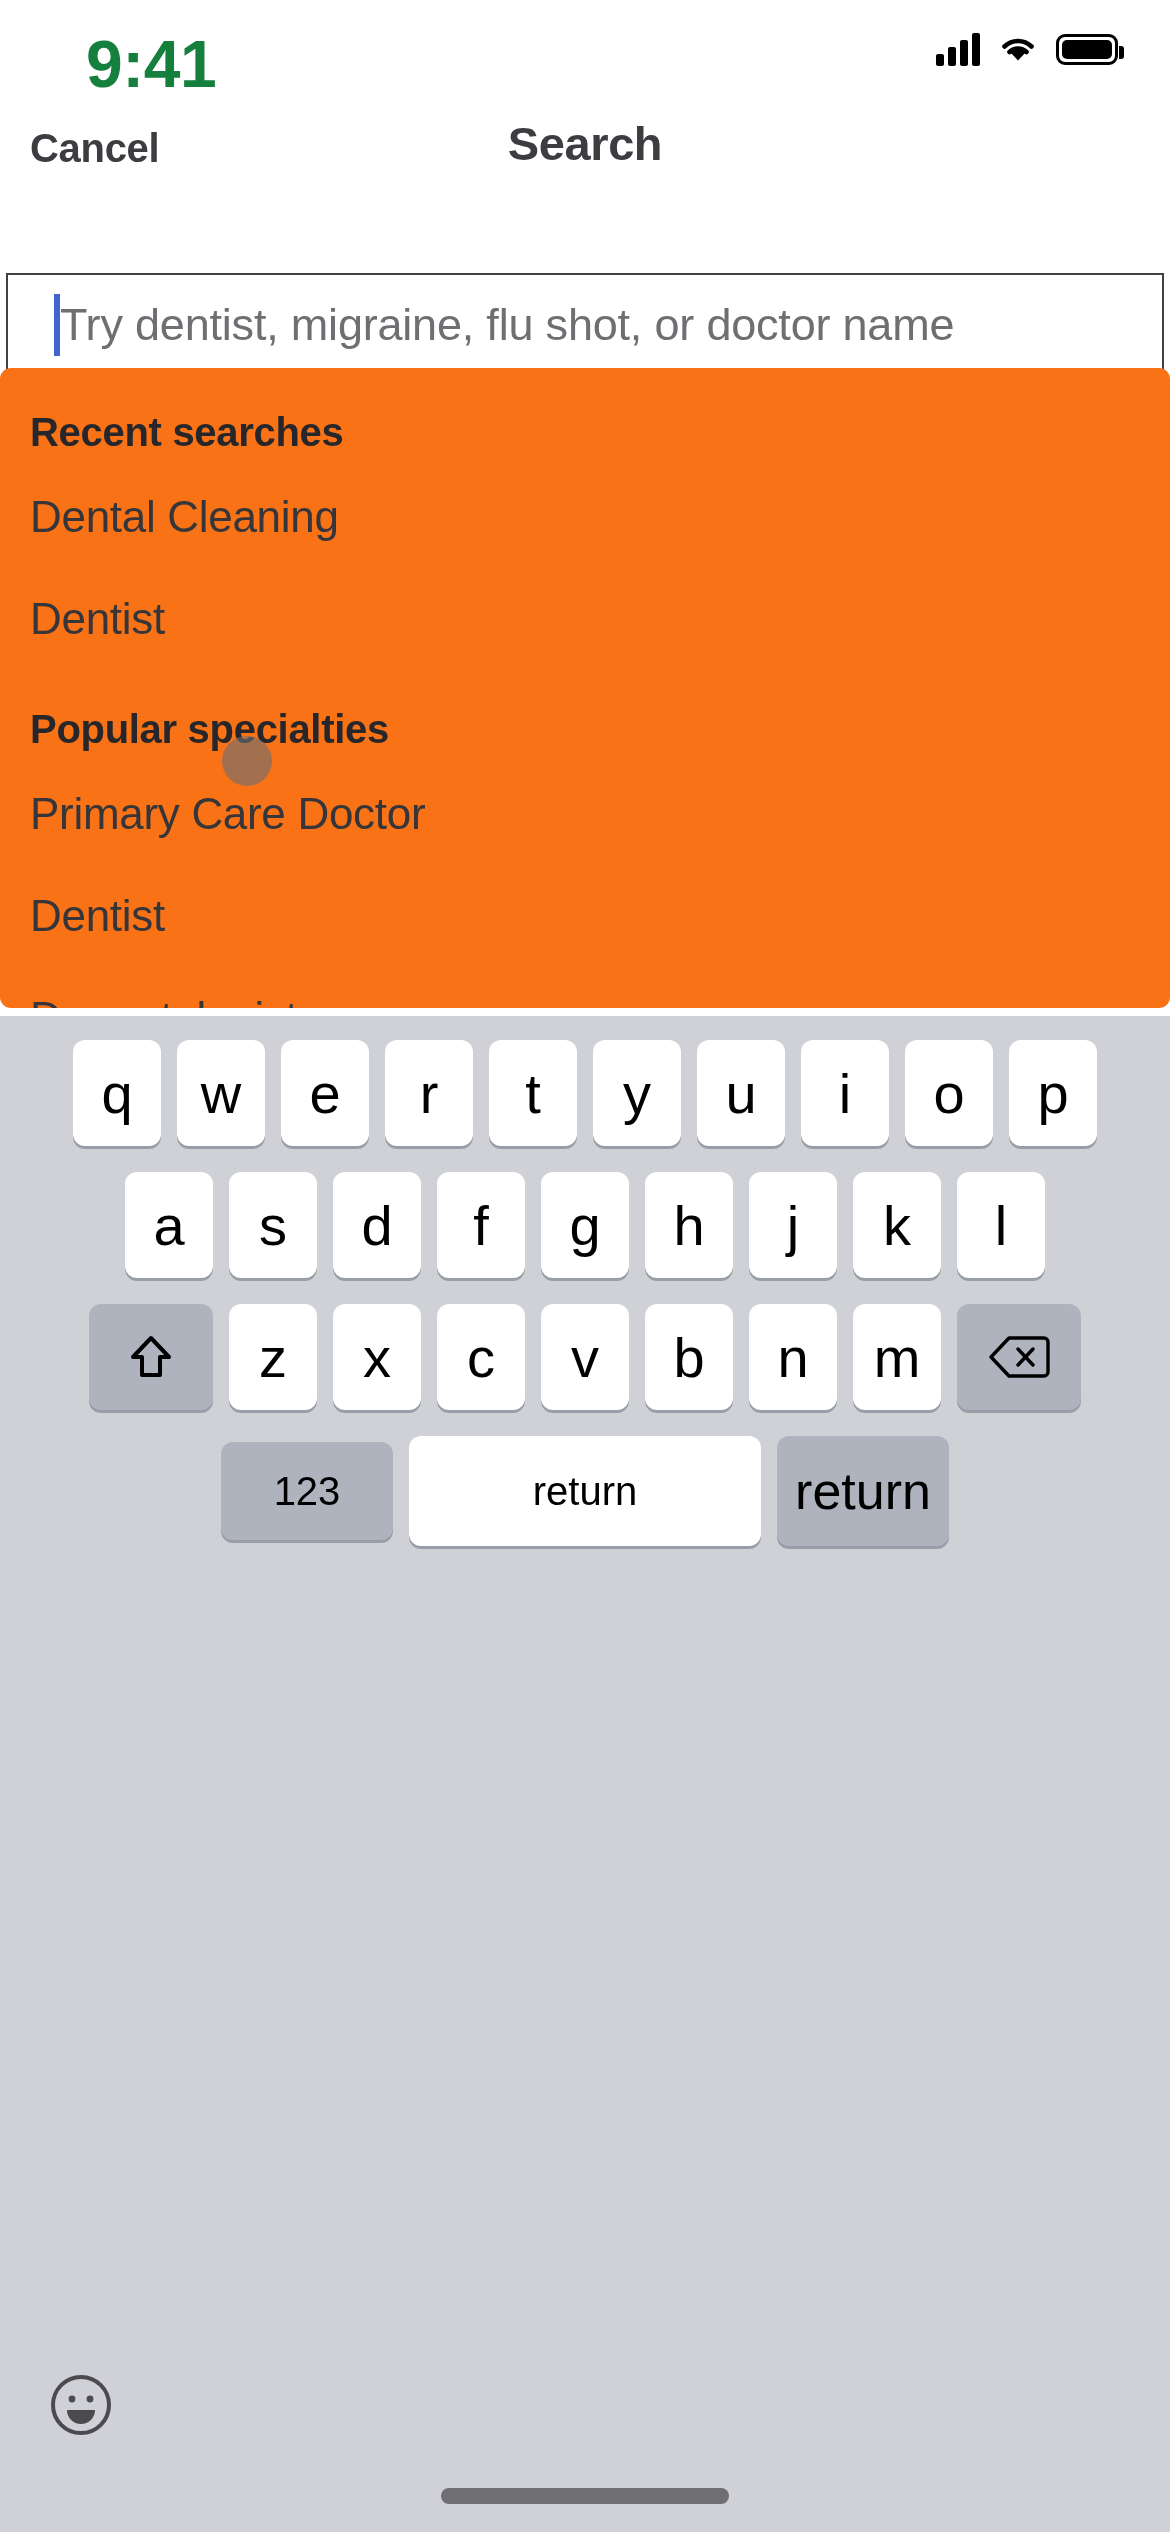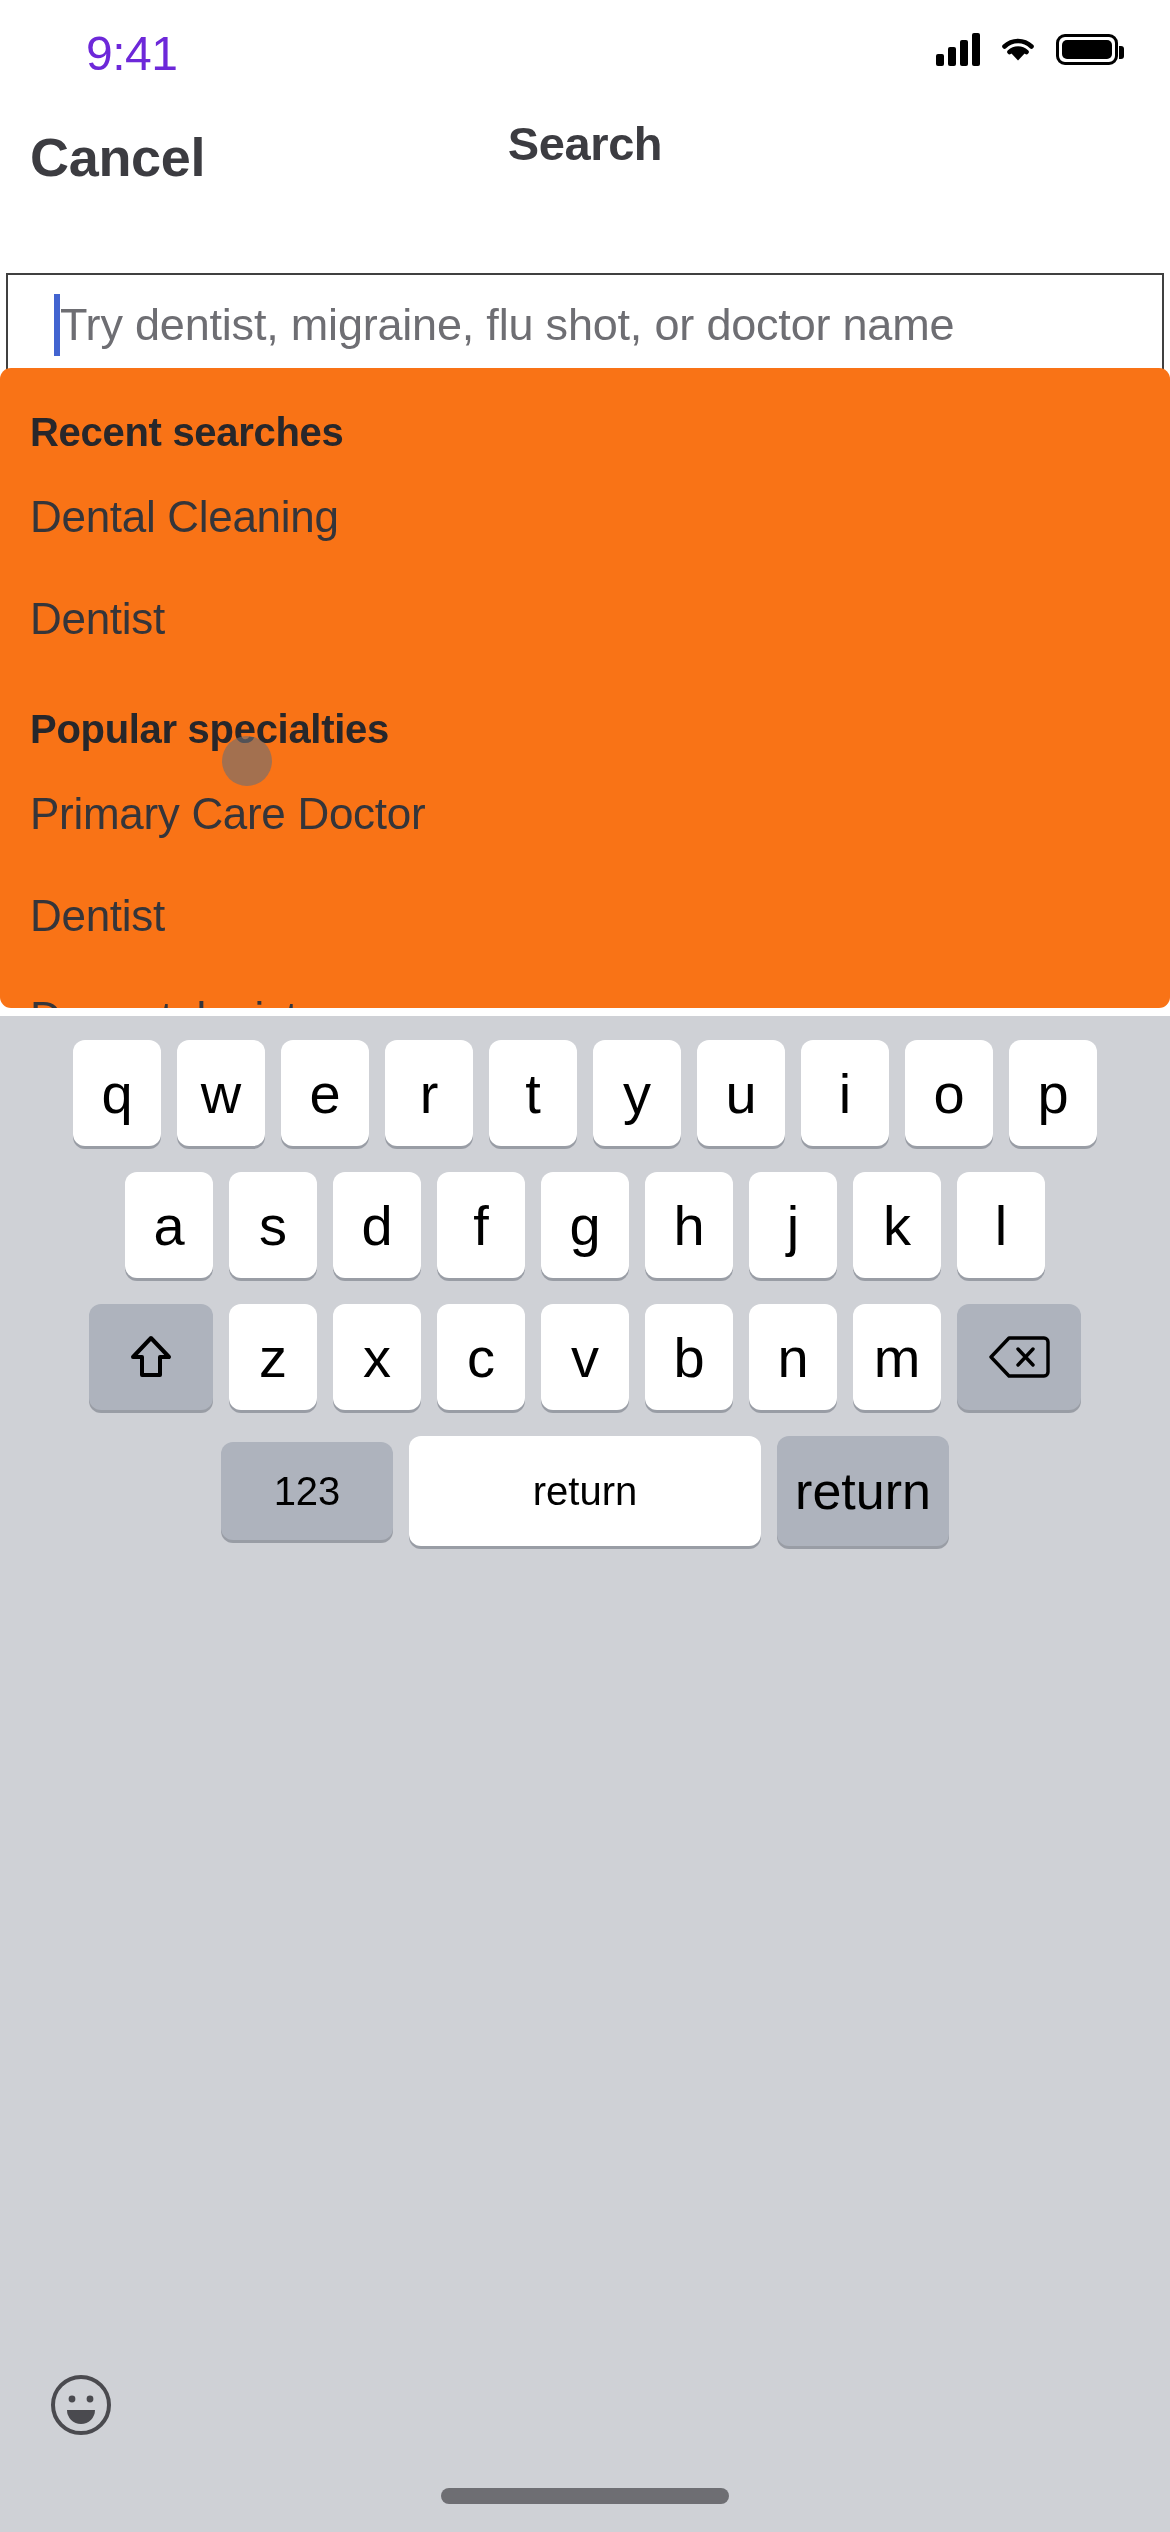--- a/index.html
+++ b/index.html
@@ -21,24 +21,24 @@
   .statusbar {
     position:absolute; top:0; left:0;
     width:1170px; height:108px;
     display:flex; align-items:center;
     justify-content:space-between;
     padding:0 60px 0 0;
   }
   .status-time {
     position:absolute;
     left:86px; top:26px;
-    font-size:48px;
-    font-weight:normal;
+    font-size:66px;
+    font-weight:bold;
     letter-spacing:-0.5px;
-    color:#6d28d9;
+    color:#15803d;
   }
   .status-right {
     position:absolute;
     right:52px; top:32px;
     display:flex; align-items:center; gap:18px;
   }
   .sig-bars { display:flex; align-items:flex-end; gap:4px; height:34px; }
   .sig-bars i { display:block; width:8px; background:#000; border-radius:2px; }
   .sig-bars i:nth-child(1){ height:12px; }
   .sig-bars i:nth-child(2){ height:19px; }
@@ -65,21 +65,21 @@
   }
 
   
   .navbar {
     position:absolute; top:108px; left:0;
     width:1170px; height:92px;
   }
   .nav-cancel {
     position:absolute;
     left:30px; top:18px;
-    font-size:54px;
+    font-size:40px;
     font-weight:bold;
     color:#3c3c41;
     letter-spacing:-0.3px;
     cursor:pointer;
   }
   .nav-title {
     position:absolute;
     left:0; right:0; top:8px;
     text-align:center;
     font-size:47px;

